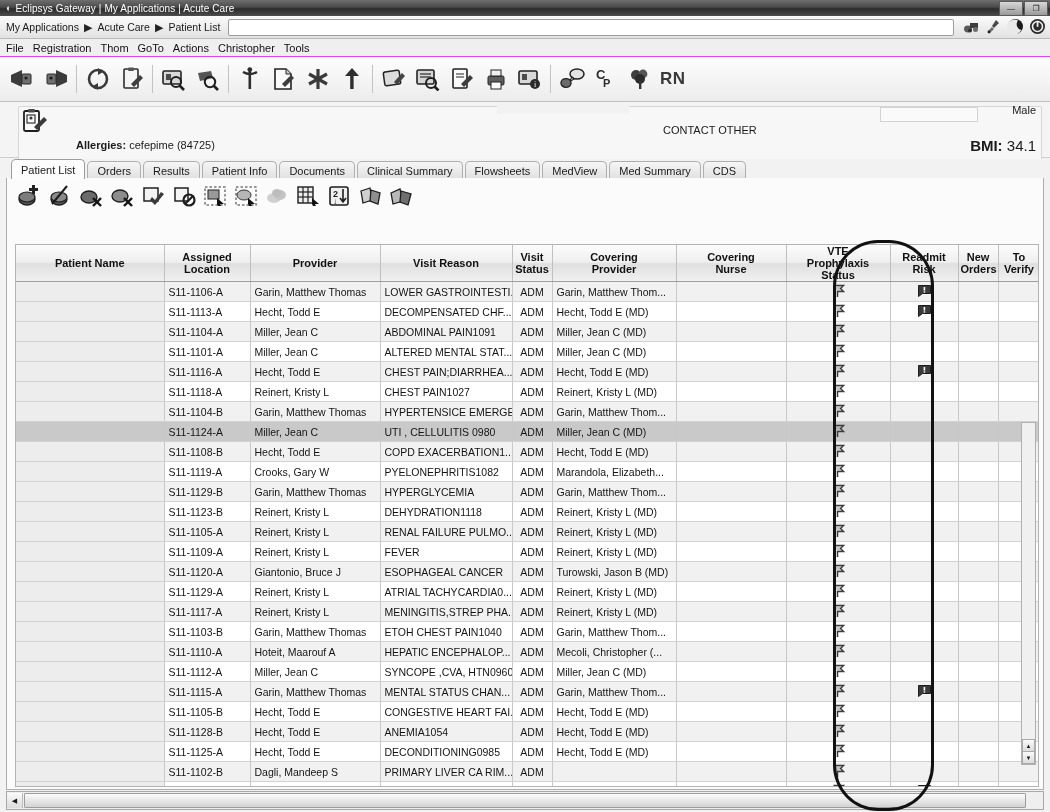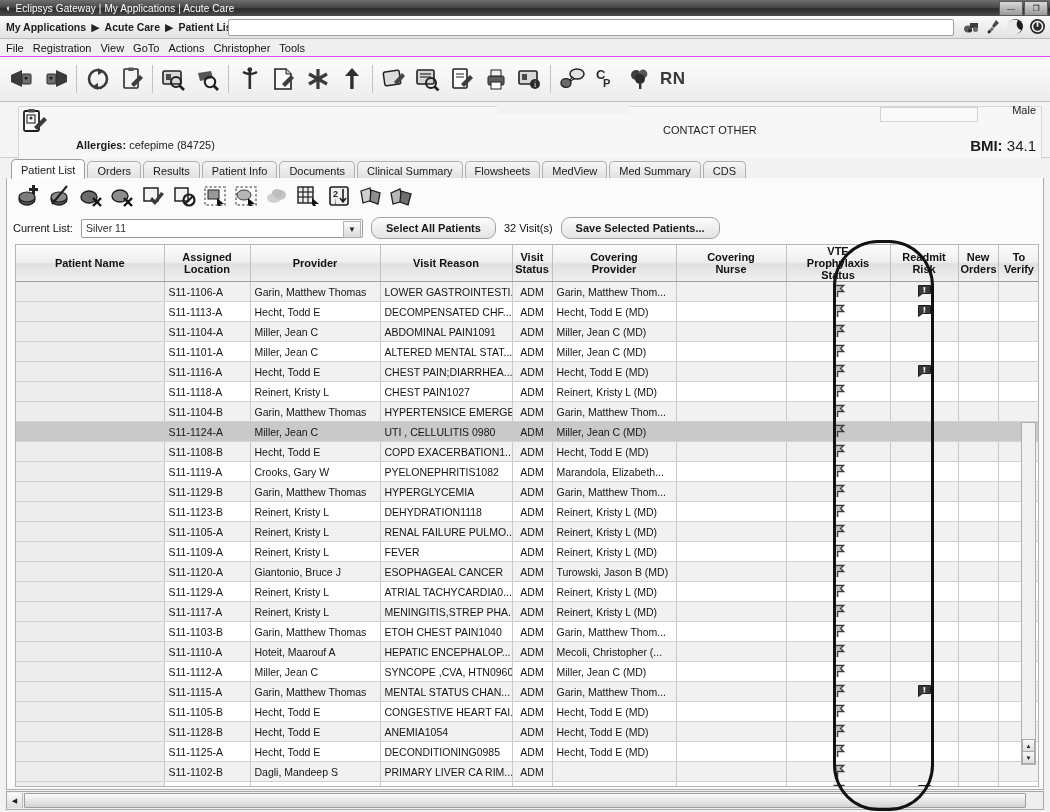--- a/index.html
+++ b/index.html
@@ -24,21 +24,21 @@
   .winbtn{width:22px;height:13px;background:linear-gradient(to bottom,#d8d8d8,#9a9a9a);
     border:1px solid #5a5a5a;display:flex;align-items:center;justify-content:center;
     font-size:8px;color:#111;}
 
   
   .crumbbar{
     height:22px;background:linear-gradient(to bottom,#fbfbfb,#e2e2e2);
     border-bottom:1px solid #b9b9b9;display:flex;align-items:center;position:relative;
   }
   .crumb-inner{display:flex;align-items:center;gap:5px;padding-left:6px;}
-  .crumb{font-weight:bold;font-size:10.5px;color:#1b1b1b;white-space:nowrap;}
+  .crumb{font-weight:normal;font-size:10.5px;color:#1b1b1b;white-space:nowrap;}
   .crumb-sep{color:#222;font-size:11px;line-height:1;}
   .crumb-field{
     position:absolute;left:228px;right:96px;top:3px;height:15px;
     background:#fff;border:1px solid #9c9c9c;border-radius:2px;
   }
   .crumb-icons{position:absolute;right:4px;top:2px;display:flex;gap:5px;align-items:center;}
   .cicon{width:17px;height:17px;display:block;}
 
   
   .menubar{
@@ -213,21 +213,21 @@
         <circle cx="8.5" cy="8.5" r="7.5" fill="#2a2a2a"></circle>
         <circle cx="8.5" cy="8.5" r="5" fill="none" stroke="#f0f0f0" stroke-width="1.6"></circle>
         <rect x="7.7" y="2.8" width="1.7" height="6" fill="#f0f0f0"></rect>
       </svg>
     </div>
   </div>
 
   <div class="menubar">
     <span>File</span>
     <span>Registration</span>
-    <span>View</span>
+    <span>Thom</span>
     <span>GoTo</span>
     <span>Actions</span>
     <span>Christopher</span>
     <span>Tools</span>
   </div>
 
   <div class="toolbar">
     <div class="tbtn">
       <svg width="28" height="24" viewBox="0 0 28 24">
           <path d="M3 8 L14 3 L14 20 L3 15 Z" fill="#3b3b3b"></path>
@@ -494,30 +494,20 @@
           </svg>
       </div>
       <div class="lbtn">
         <svg width="26" height="24" viewBox="0 0 26 24">
             <path d="M2 9 L11 5 L14 17 L4 20 Z" fill="#b8b8b8" stroke="#1d1d1d" stroke-width="1.3"></path>
             <path d="M12 7 L22 10 L19 21 L11 18 Z" fill="#6f6f6f" stroke="#1d1d1d" stroke-width="1.3"></path>
           </svg>
       </div>
     </div>
 
-    <div class="filterrow">
-      <span class="flabel">Current List:</span>
-      <div class="combo">
-        <span class="cval">Silver 11</span>
-        <span class="carrow">▼</span>
-      </div>
-      <div class="pbtn">Select All Patients</div>
-      <span class="visits">32 Visit(s)</span>
-      <div class="pbtn">Save Selected Patients...</div>
-    </div>
 
     <div class="gridwrap">
       <table class="grid">
         <colgroup>
           <col style="width:148px">
             <col style="width:86px">
             <col style="width:130px">
           <col style="width:132px">
             <col style="width:40px">
             <col style="width:124px">

